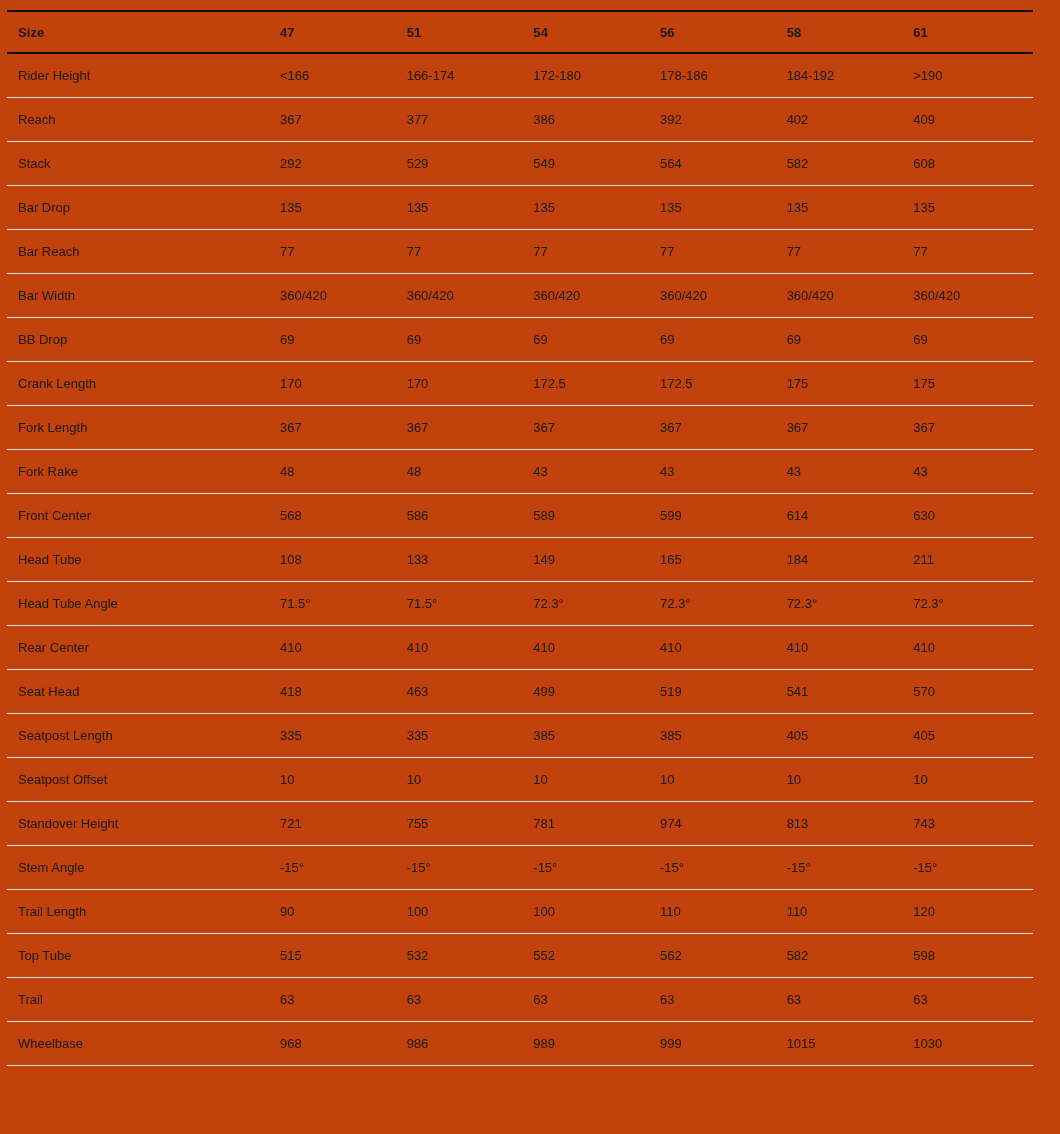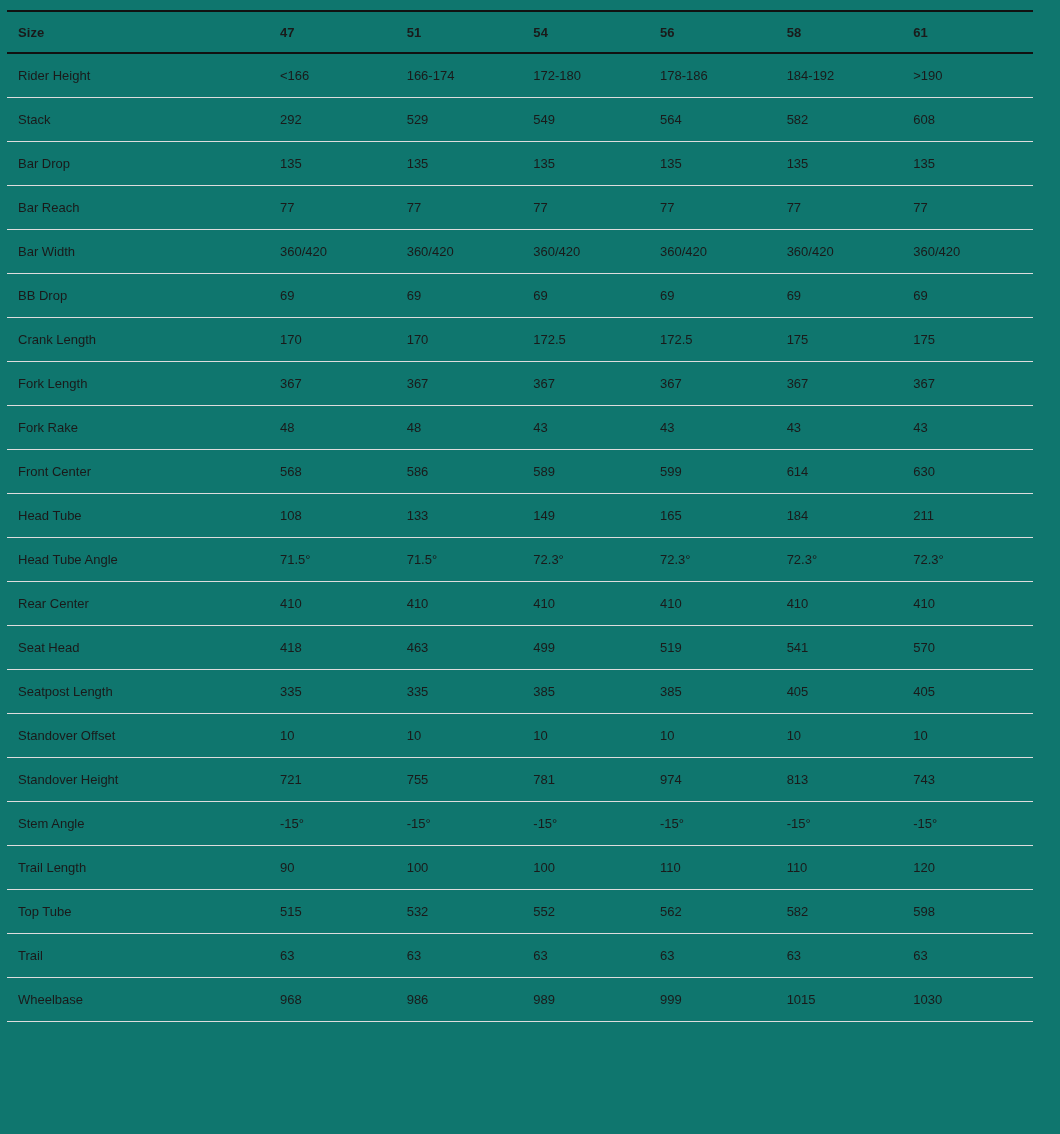--- a/index.html
+++ b/index.html
@@ -4,21 +4,21 @@
 <style>
   html, body {
     margin: 0;
     padding: 0;
     background: #ffffff;
     font-family: "Liberation Sans", "DejaVu Sans", sans-serif;
   }
   .page {
     width: 1060px;
     height: 1134px;
-    background: #0f766e;
+    background: #c2410c;
     box-sizing: border-box;
     padding: 10px 0 0 7px;
   }
   table.geo {
     border-collapse: collapse;
     table-layout: fixed;
     width: 1026px;
     font-size: 13px;
     color: #1a1a1a;
   }
@@ -74,20 +74,29 @@
         <tr>
           <td class="row-label">Rider Height</td>
           <td>&lt;166</td>
           <td>166-174</td>
           <td>172-180</td>
           <td>178-186</td>
           <td>184-192</td>
           <td>&gt;190</td>
         </tr>
         <tr>
+          <td class="row-label">Reach</td>
+          <td>367</td>
+          <td>377</td>
+          <td>386</td>
+          <td>392</td>
+          <td>402</td>
+          <td>409</td>
+        </tr>
+        <tr>
           <td class="row-label">Stack</td>
           <td>292</td>
           <td>529</td>
           <td>549</td>
           <td>564</td>
           <td>582</td>
           <td>608</td>
         </tr>
         <tr>
           <td class="row-label">Bar Drop</td>
@@ -200,21 +209,21 @@
         <tr>
           <td class="row-label">Seatpost Length</td>
           <td>335</td>
           <td>335</td>
           <td>385</td>
           <td>385</td>
           <td>405</td>
           <td>405</td>
         </tr>
         <tr>
-          <td class="row-label">Standover Offset</td>
+          <td class="row-label">Seatpost Offset</td>
           <td>10</td>
           <td>10</td>
           <td>10</td>
           <td>10</td>
           <td>10</td>
           <td>10</td>
         </tr>
         <tr>
           <td class="row-label">Standover Height</td>
           <td>721</td>

